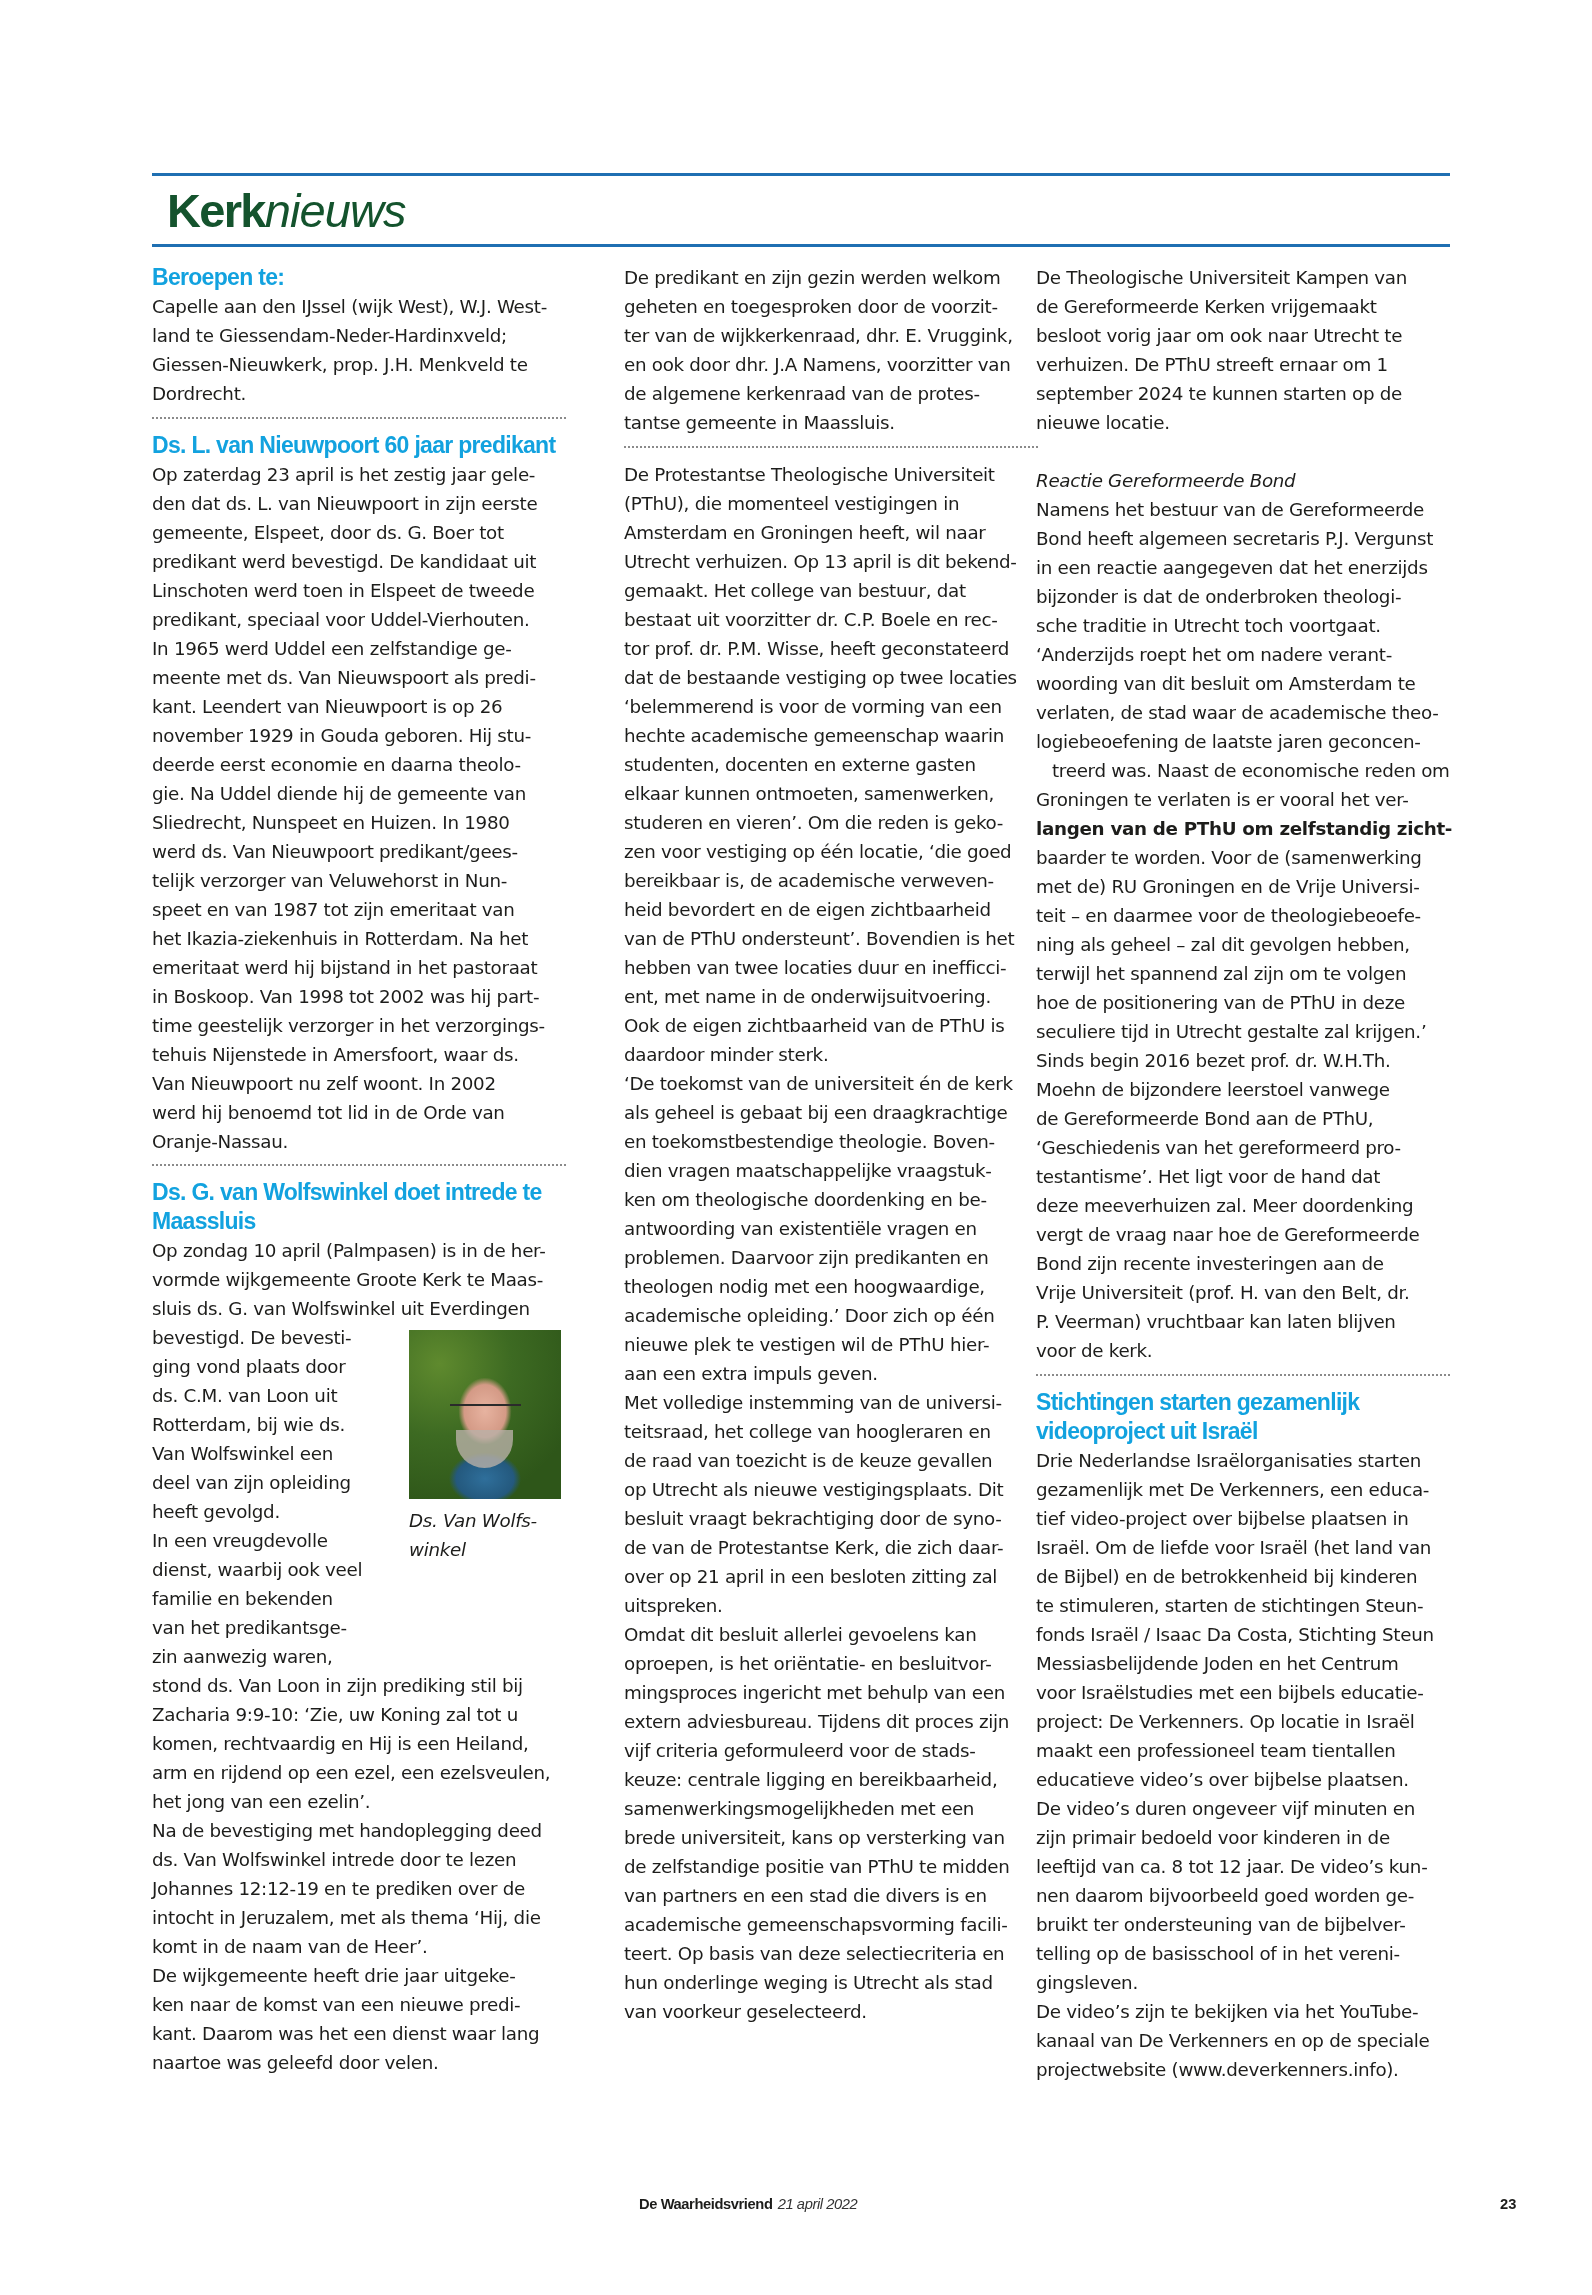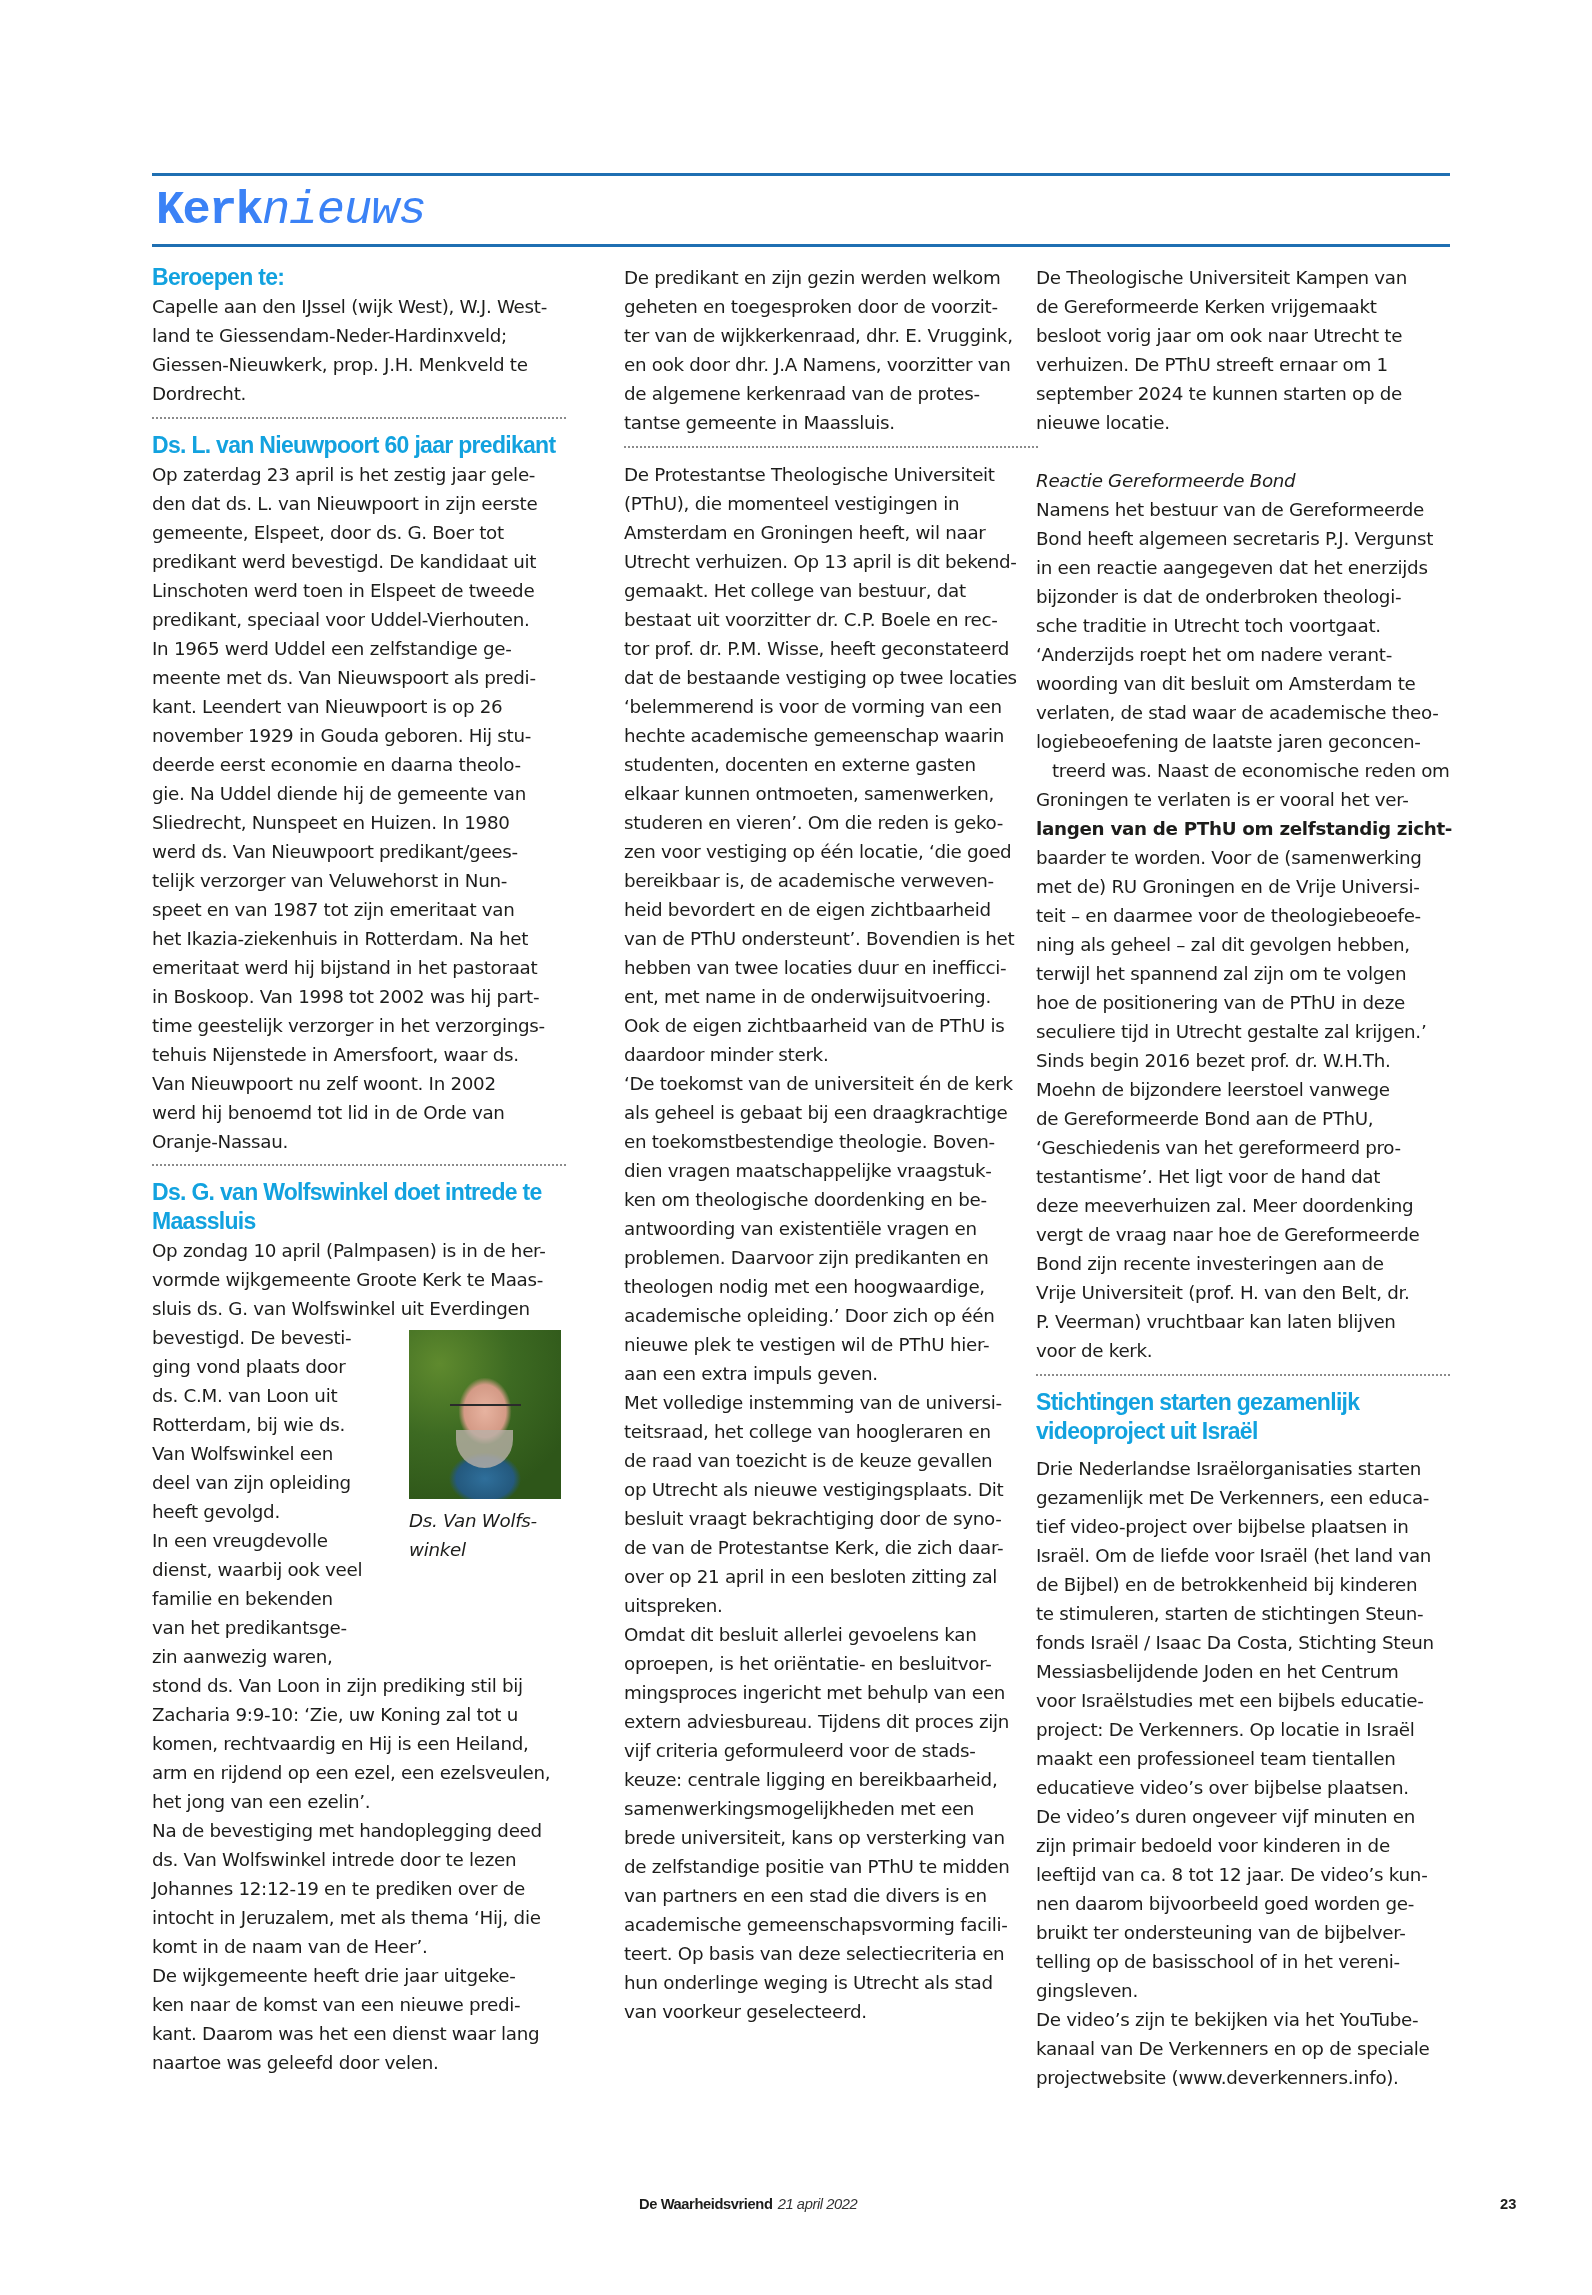--- a/index.html
+++ b/index.html
@@ -4,23 +4,23 @@
 <style>
   html, body { margin: 0; padding: 0; background: #ffffff; }
   body { width: 1592px; height: 2295px; position: relative; overflow: hidden;
          font-family: "DejaVu Sans", sans-serif; color: #1d1d1b; }
   .page { position: absolute; left: 0; top: 0; width: 1592px; height: 2295px; }
 
   .rule { position: absolute; left: 152px; width: 1298px; height: 2.6px; background: #1f6fb2; }
   .rule.top { top: 173px; }
   .rule.bottom { top: 244px; }
 
-  .masthead { position: absolute; left: 156px; top: 181px; height: 60px;
-              font-family: Liberation Mono, monospace; font-size: 47px; line-height: 60px;
-              color: #3b82f6; letter-spacing: -0.9px; }
+  .masthead { position: absolute; left: 167px; top: 181px; height: 60px;
+              font-family: Liberation Sans, sans-serif; font-size: 47px; line-height: 60px;
+              color: #14532d; letter-spacing: -0.9px; }
   .masthead .bold { font-weight: bold; letter-spacing: -1.7px; }
   .masthead .ital { font-style: italic; font-weight: normal; }
 
   .col { position: absolute; top: 263px; width: 416px; }
   .col.c1 { left: 152px; }
   .col.c2 { left: 624px; }
   .col.c3 { left: 1036px; }
 
   .head { font-family: "Liberation Sans", sans-serif; font-weight: bold; color: #12a2df;
           font-size: 23px; line-height: 29px; letter-spacing: -0.7px; margin: 0; }
@@ -275,21 +275,21 @@
           <span class="ln" style="display: block;">voor de kerk.</span>
         </div>
     </section>
     <div class="dots"></div>
     <section>
       <div class="head">
           <span class="ln" style="display: block;">Stichtingen starten gezamenlijk</span>
           <span class="ln" style="display: block;">videoproject uit Israël</span>
         </div>
       <div class="p">
-          <span class="ln" style="display: block; margin-top: 8px;">Drie Nederlandse Israëlorganisaties starten</span>
+          <span class="ln" style="display: block;">Drie Nederlandse Israëlorganisaties starten</span>
           <span class="ln" style="display: block;">gezamenlijk met De Verkenners, een educa-</span>
           <span class="ln" style="display: block;">tief video-project over bijbelse plaatsen in</span>
           <span class="ln" style="display: block;">Israël. Om de liefde voor Israël (het land van</span>
           <span class="ln" style="display: block;">de Bijbel) en de betrokkenheid bij kinderen</span>
           <span class="ln" style="display: block;">te stimuleren, starten de stichtingen Steun-</span>
           <span class="ln" style="display: block;">fonds Israël / Isaac Da Costa, Stichting Steun</span>
           <span class="ln" style="display: block;">Messiasbelijdende Joden en het Centrum</span>
           <span class="ln" style="display: block;">voor Israëlstudies met een bijbels educatie-</span>
           <span class="ln" style="display: block;">project: De Verkenners. Op locatie in Israël</span>
           <span class="ln" style="display: block;">maakt een professioneel team tientallen</span>

